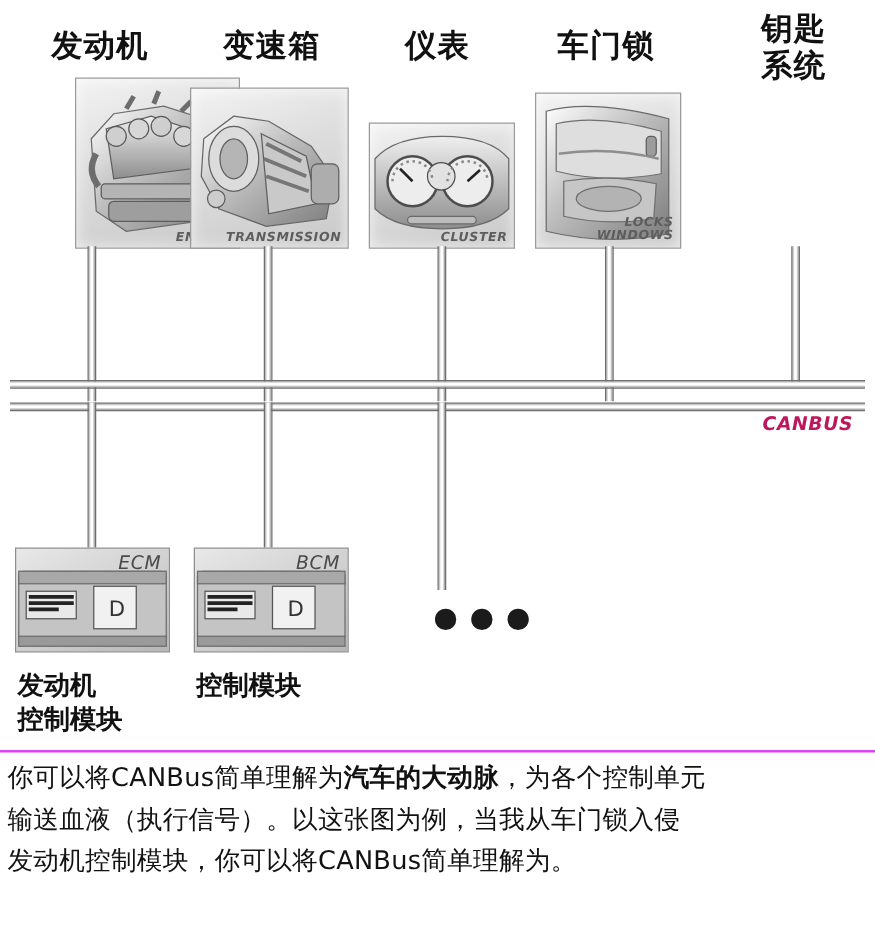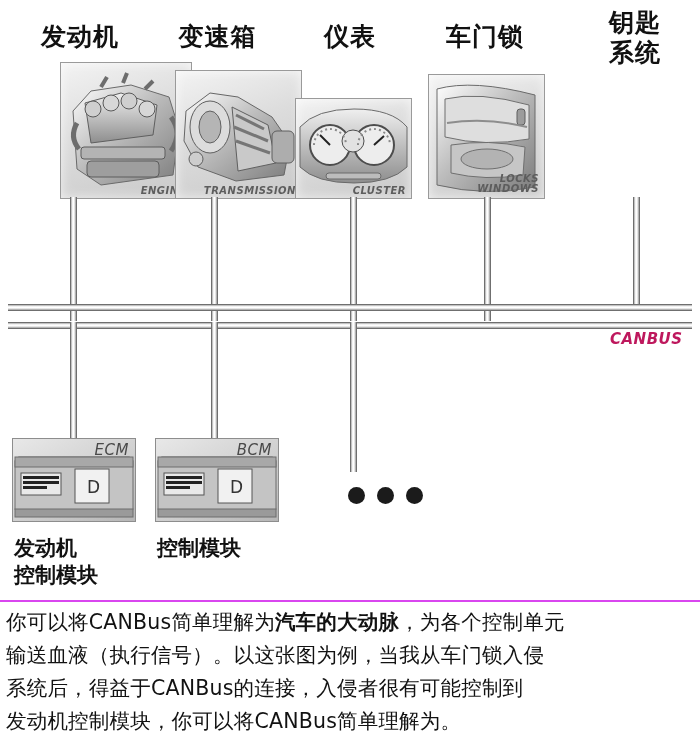--- a/index.html
+++ b/index.html
@@ -171,21 +171,21 @@
       <circle cx="86" cy="46" r="8" fill="#d7d7d7" stroke="#595959"></circle>
       <rect x="20" y="84" width="84" height="12" rx="3" fill="#b4b4b4" stroke="#5c5c5c"></rect>
       <rect x="26" y="98" width="72" height="16" rx="4" fill="#9e9e9e" stroke="#5c5c5c"></rect>
       <path d="M16 60 q-8 14 2 26" fill="none" stroke="#6d6d6d" stroke-width="5"></path>
       <path d="M110 54 q12 16 0 34" fill="none" stroke="#6d6d6d" stroke-width="5"></path>
       <path d="M40 24 l6 -10 M62 20 l4 -10 M84 26 l8 -8" stroke="#6d6d6d" stroke-width="4" fill="none"></path>
     </svg>
     <span class="cap">ENGINE</span>
   </div>
 
-  <div class="comp" style="left:152px; top:70px; width:125px; height:127px;margin-left:23px;">
+  <div class="comp" style="left:152px; top:70px; width:125px; height:127px;">
     <svg width="125" height="127" viewBox="0 0 125 127">
       <path d="M10 40 L34 22 L62 26 L96 46 L114 72 L108 104 L60 110 L22 96 L8 70 Z" fill="url(#mg)" stroke="#666"></path>
       <ellipse cx="34" cy="56" rx="20" ry="26" fill="#dcdcdc" stroke="#5f5f5f"></ellipse>
       <ellipse cx="34" cy="56" rx="11" ry="16" fill="#b5b5b5" stroke="#5f5f5f"></ellipse>
       <path d="M56 36 L92 54 L100 92 L62 100 Z" fill="#c9c9c9" stroke="#5f5f5f"></path>
       <path d="M60 44 L88 58 M58 56 L92 70 M60 70 L94 82" stroke="#767676" stroke-width="3"></path>
       <rect x="96" y="60" width="22" height="32" rx="5" fill="#adadad" stroke="#5f5f5f"></rect>
       <circle cx="20" cy="88" r="7" fill="#cdcdcd" stroke="#5f5f5f"></circle>
     </svg>
     <span class="cap">TRANSMISSION</span>
@@ -276,15 +276,14 @@
     <i></i>
     <i></i>
   </div>
 </div>
 
 <div id="caption">
   <p>
     <span>你可以将CANBus简单理解为</span><b>汽车的大动脉</b><span>，为各个控制单元</span>
   </p>
   <p>输送血液（执行信号）。以这张图为例，当我从车门锁入侵</p>
-  <p>系统后，得益于CANBus的连接，入侵者很有可能控制到</p>
   <p>发动机控制模块，你可以将CANBus简单理解为。</p>
 </div>
 
 </body></html>

